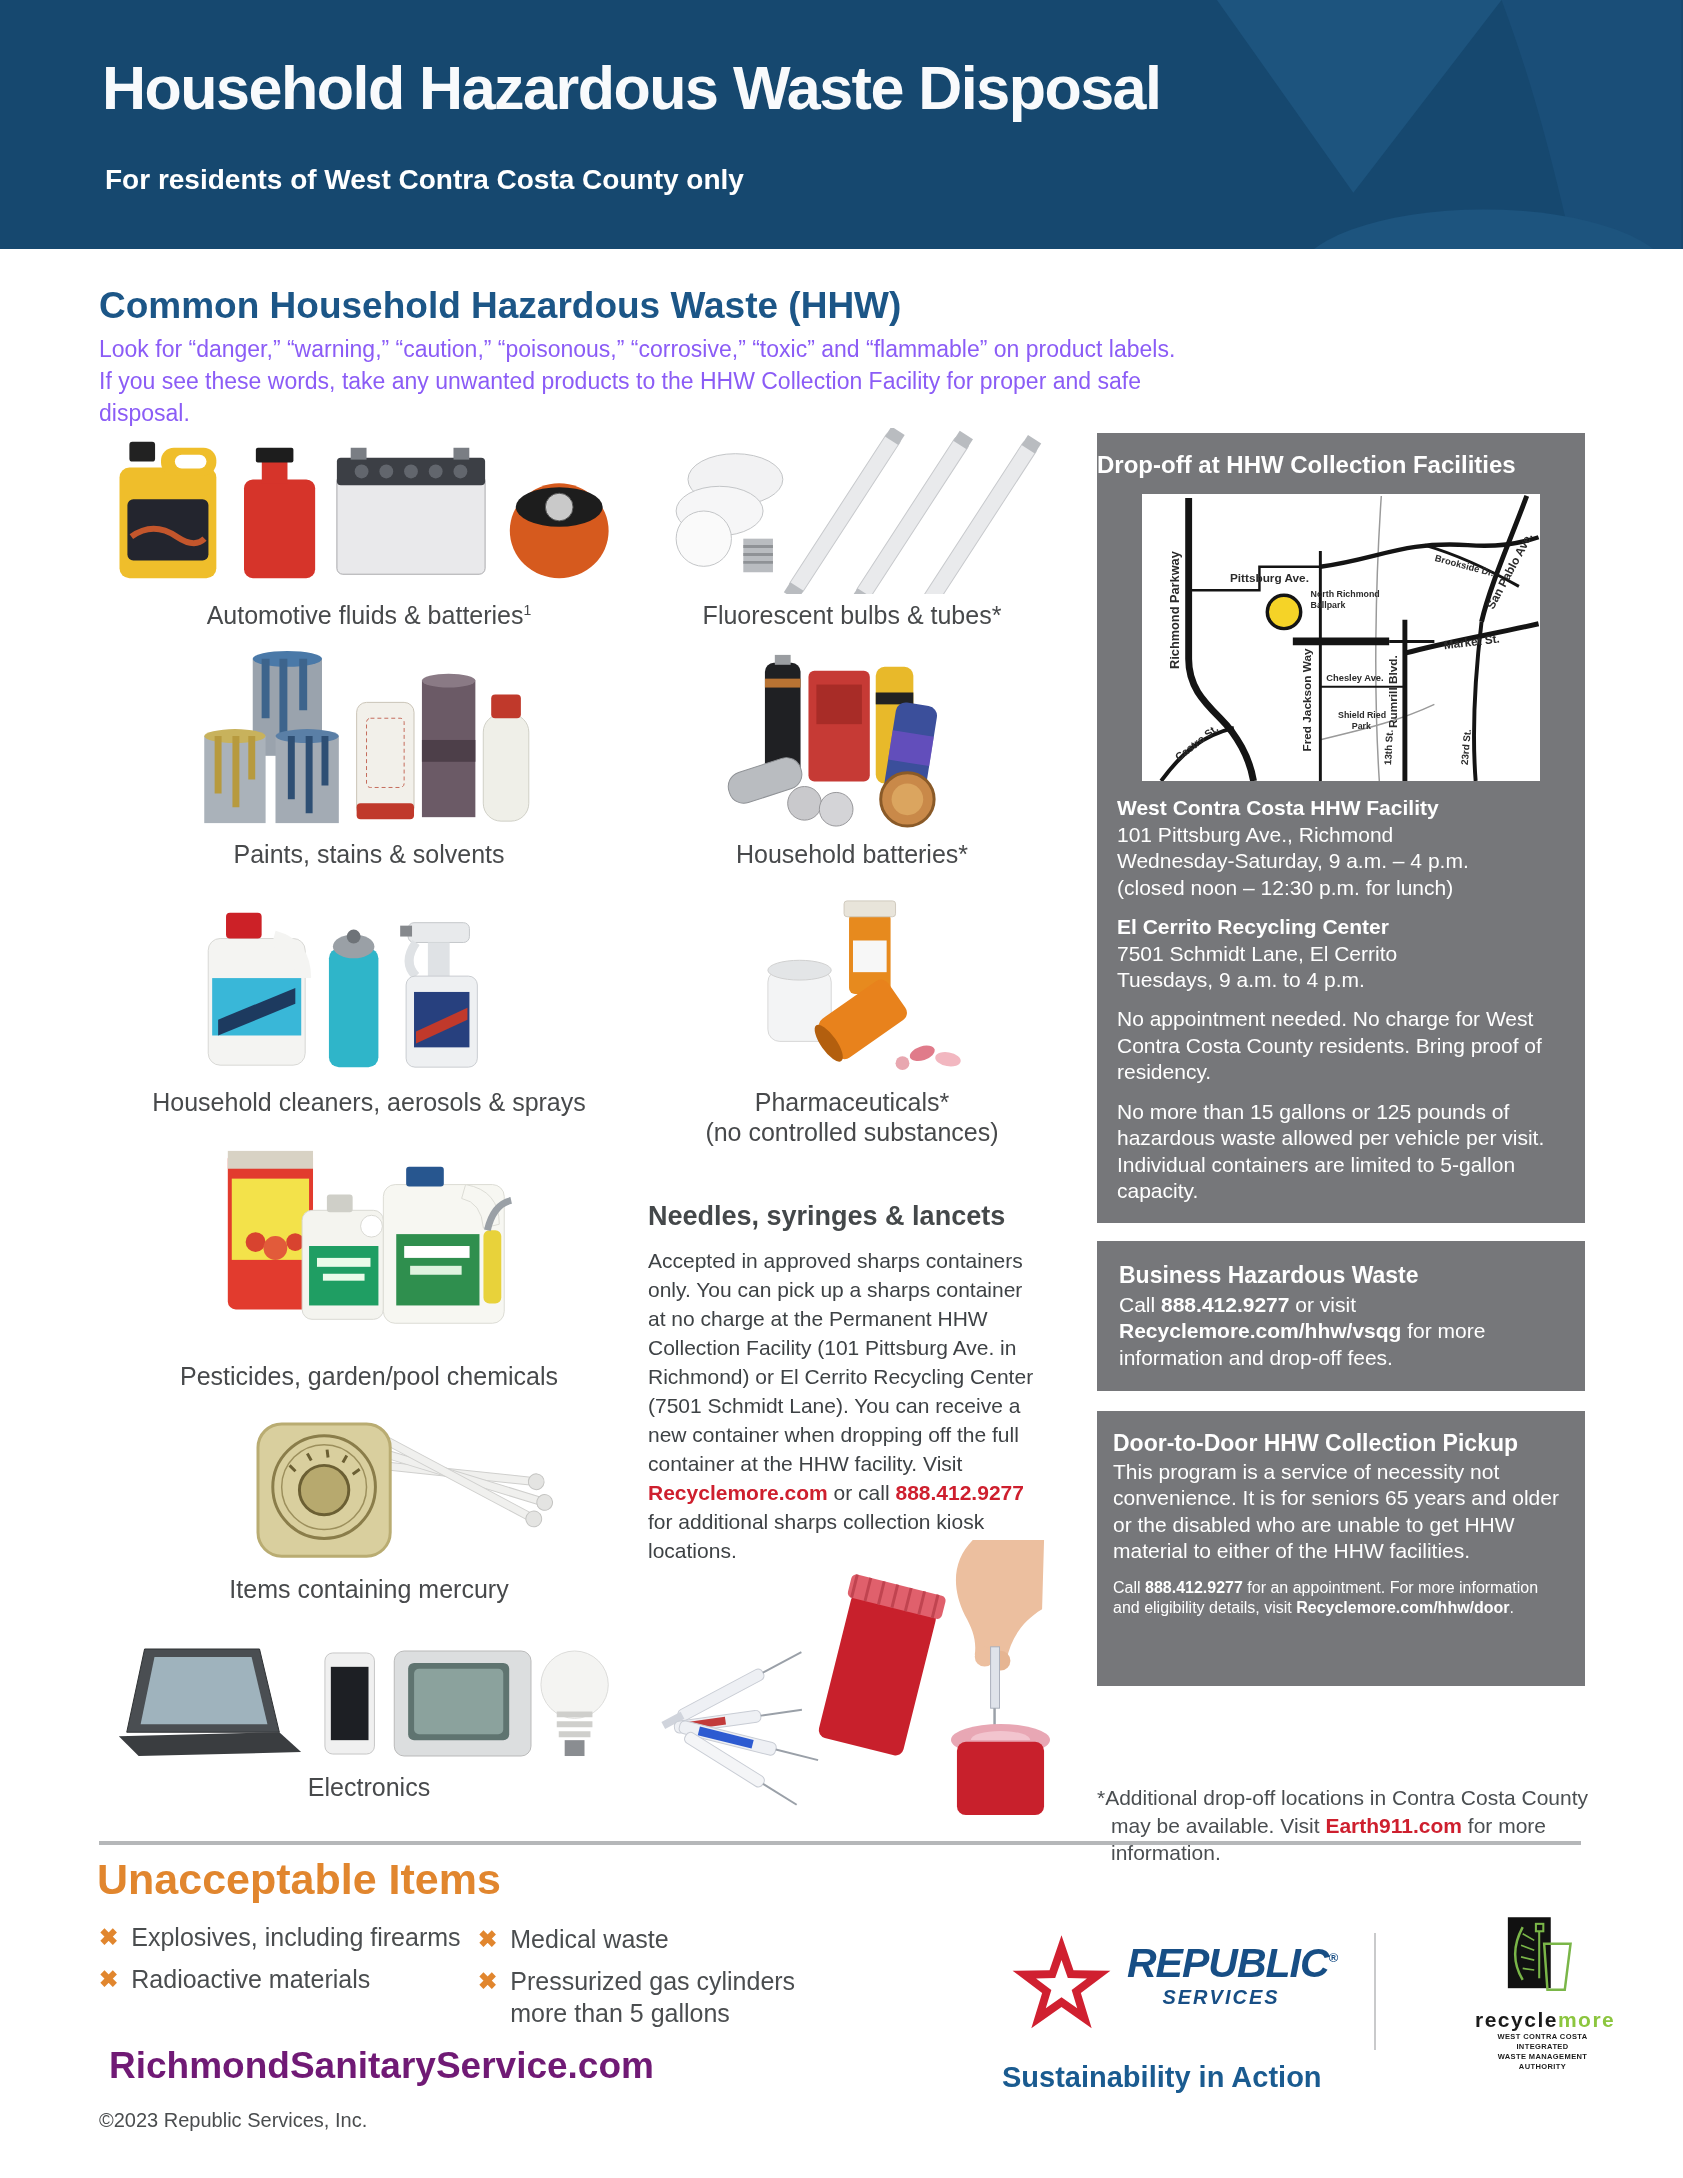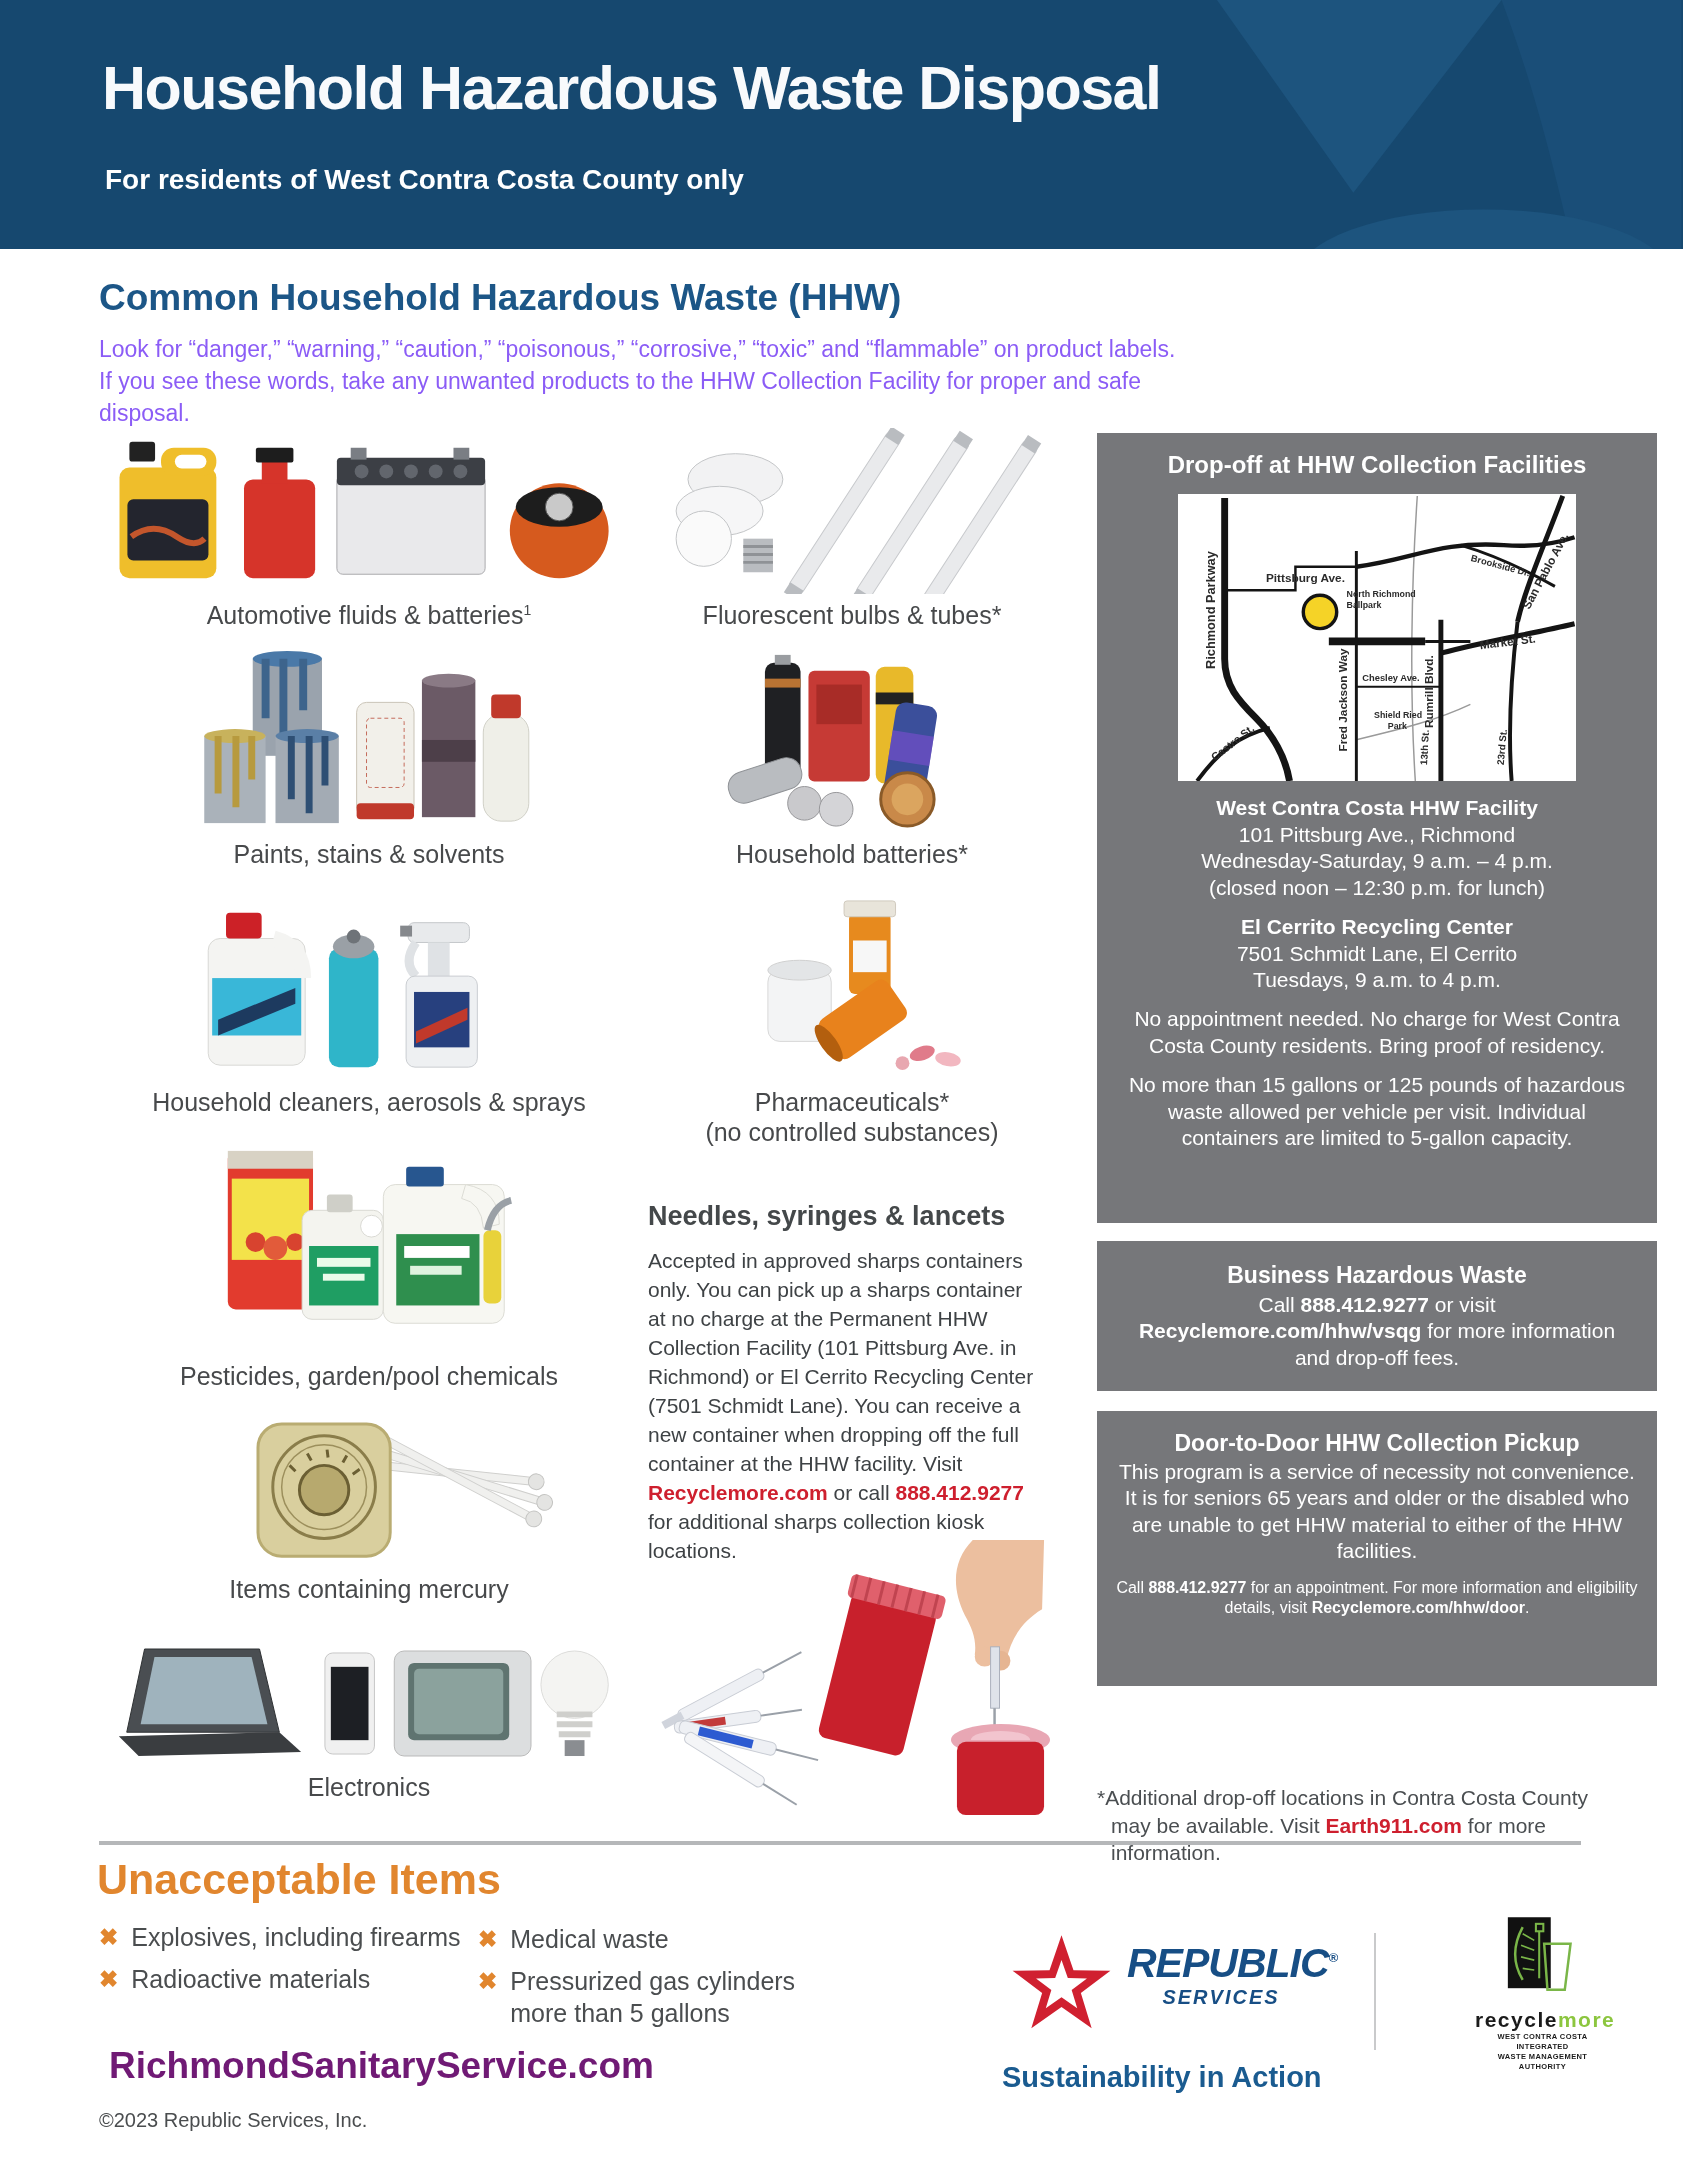--- a/index.html
+++ b/index.html
@@ -7,38 +7,38 @@
         font-family:"Liberation Sans",sans-serif;color:#3e4245;}
   .abs{position:absolute;}
 
   
   .header{left:0;top:0;width:1683px;height:249px;background:#16486F;overflow:hidden;}
   .header h1{margin:0;position:absolute;left:102px;top:55px;font-size:61px;line-height:1.1;
              font-weight:800;letter-spacing:-1.5px;color:#f8fafc;}
   .header .sub{position:absolute;left:105px;top:164px;font-size:28px;font-weight:700;color:#ffffff;}
 
   
-  .section-heading{left:99px;top:277px;font-size:37px;font-weight:800;color:#1C5687;}
+  .section-heading{left:99px;top:285px;font-size:37px;font-weight:800;color:#1C5687;}
   .intro{left:99px;top:333px;width:1094px;font-size:23px;line-height:1.4;color:#8b5cf6;}
 
   
   .card{position:absolute;text-align:center;}
   .card .img{display:block;margin:0 auto;}
   .card .lbl{font-size:25px;font-weight:500;color:#47494B;margin-top:6px;line-height:1.2;}
   .card .lbl sup{font-size:14px;}
 
   
   .sharps-heading{left:648px;top:1201px;font-size:27px;font-weight:600;color:#44484A;}
   .sharps-text{left:648px;top:1247px;width:391px;font-size:21px;line-height:1.38;color:#3E4245;font-weight:500;}
   .red-link{color:#CE1F2E;font-weight:800;}
   .red-bold{color:#CE1F2E;font-weight:800;}
 
   
-  .gray-box{position:absolute;left:1097px;width:560px;background:#76777A;color:#ffffff;
-            text-align:center;box-sizing:border-box;overflow:hidden;}
+  .gray-box{position:absolute;left:1097px;width:488px;background:#76777A;color:#ffffff;
+            box-sizing:border-box;overflow:hidden;}
   .gray-box .bx-title{font-size:24px;font-weight:800;margin:0;}
   .gray-box p{font-size:21px;line-height:1.26;margin:0 0 13px;}
   .gray-box .bold{font-weight:800;}
   .map-wrap{width:398px;height:287px;background:#ffffff;margin:14px auto 0;}
   .map-wrap svg{display:block;}
   .map-wrap text{font-family:"Liberation Sans",sans-serif;fill:#2b2b2b;font-weight:600;}
 
   
   .footnote{position:absolute;left:1097px;width:493px;font-size:21px;line-height:1.32;
             color:#4A4E51;font-weight:500;padding-left:14px;text-indent:-14px;box-sizing:border-box;}

